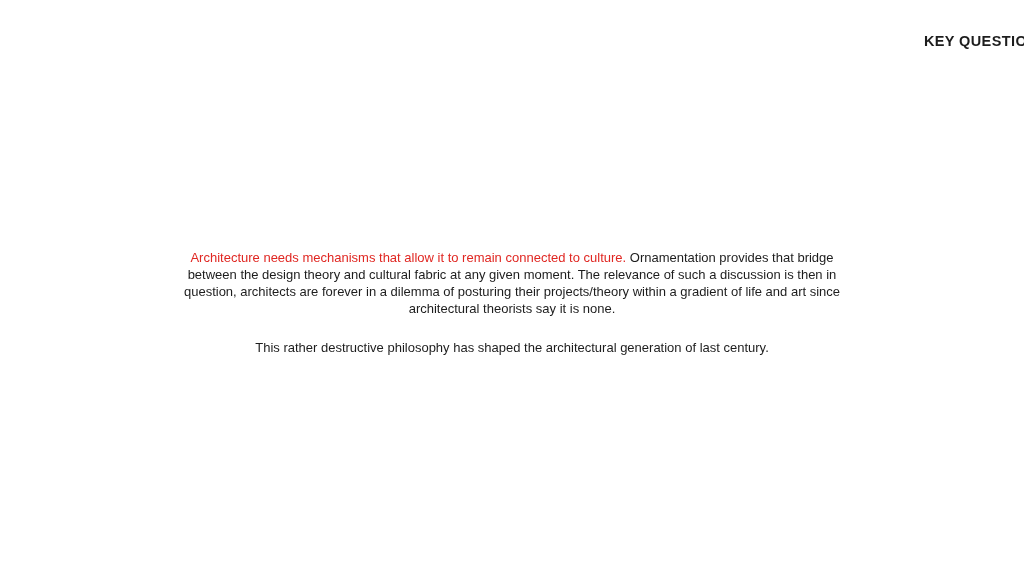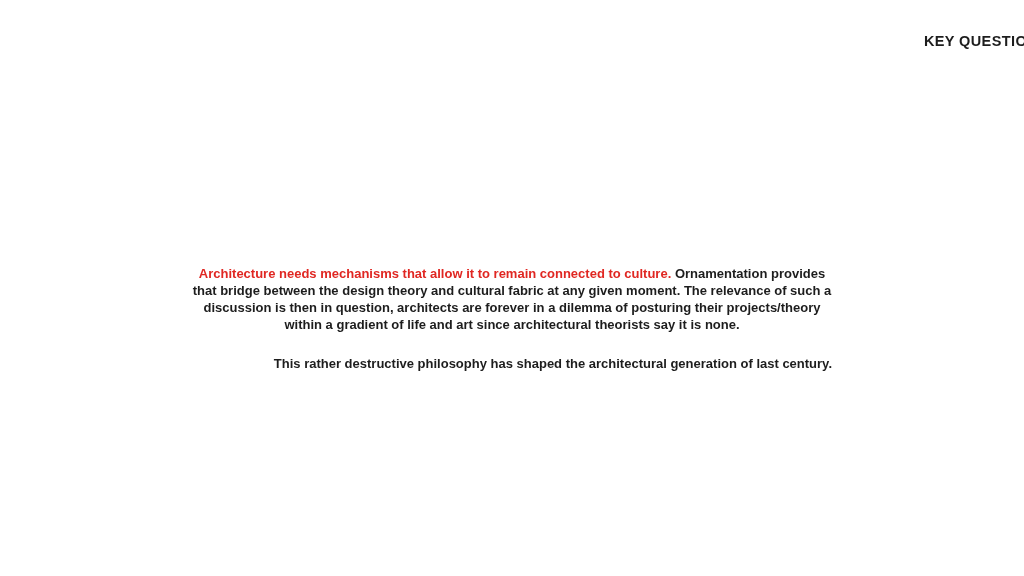--- a/index.html
+++ b/index.html
@@ -32,35 +32,33 @@
     top: 249px;
     left: 50%;
     transform: translateX(-50%);
     width: 672px;
     text-align: center;
     font-size: 13px;
     line-height: 17px;
     color: var(--black, #1d1d1d);
   }
   .body-text p {
-    margin: 16px;
-    font-weight: bold;
+    margin: 0;
   }
   .paragraph-2 {
     margin-top: 22px !important;
   }
   .red-text {
     color: var(--red, #e02722);
   }
   .black-text {
     color: var(--black, #1d1d1d);
   }
   .line {
     display: block;
-    text-align: right;
   }
 </style>
 </head>
 <body>
 
 <div class="slide">
 
   <h1 class="slide-title">KEY QUESTION</h1>
 
   <div class="body-text">

